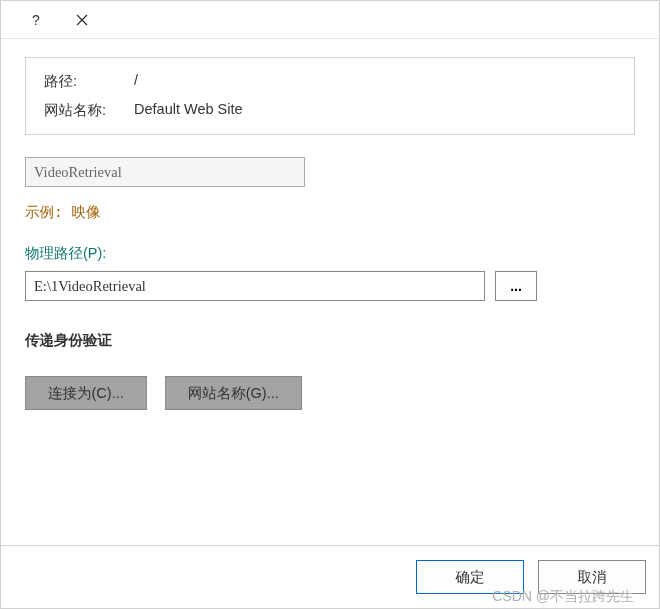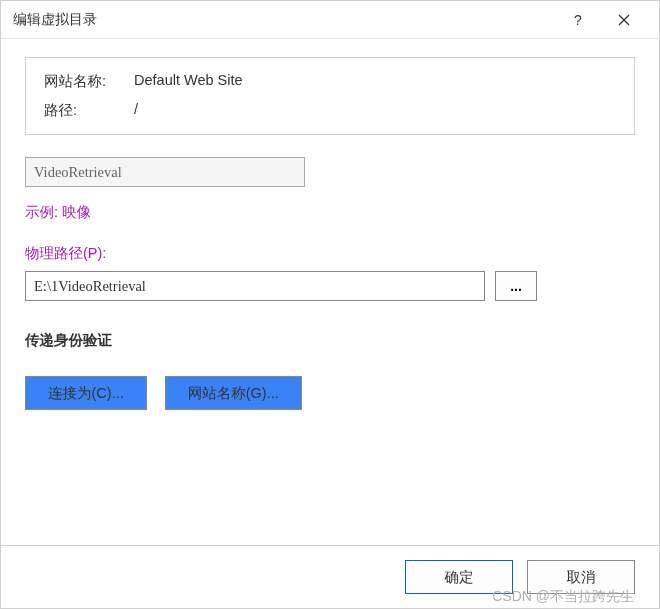--- a/index.html
+++ b/index.html
@@ -79,21 +79,21 @@
     .info-value {
       color: #333;
     }
     .field-group {
       margin-bottom: 16px;
     }
     .field-label {
       display: block;
       font-size: 14.5px;
       margin-bottom: 8px;
-      color: #a21caf;
+      color: #0f766e;
     }
     .field-label.disabled {
       color: #999;
     }
     .text-input {
       height: 30px;
       border: 1px solid #888;
       padding: 2px 8px;
       font-family: Liberation Serif, serif;
       font-size: 14.5px;
@@ -103,23 +103,24 @@
     .text-input.readonly {
       background: #f5f5f5;
       border-color: #aaa;
       color: #666;
     }
     .alias-input {
       width: 280px;
     }
     .example-text {
       font-size: 14.5px;
-      color: #a21caf;
+      color: #a16207;
       margin-bottom: 22px;
       margin-top: 10px;
+      font-family: Liberation Mono, monospace;
     }
     .path-row {
       display: flex;
       gap: 10px;
       align-items: flex-end;
     }
     .path-input {
       width: 460px;
     }
     .browse-btn {
@@ -144,30 +145,30 @@
       font-weight: bold;
     }
     .button-row {
       display: flex;
       gap: 18px;
     }
     .std-button {
       height: 34px;
       padding: 0 22px;
       border: 1px solid #888;
-      background: #3b82f6;
+      background: #a3a3a3;
       font-family: inherit;
       font-size: 14.5px;
       color: #333;
       cursor: pointer;
       min-width: 120px;
     }
     .footer {
       border-top: 1px solid #d0d0d0;
-      padding: 14px 24px;
+      padding: 14px 13px;
       display: flex;
       justify-content: flex-end;
       gap: 14px;
     }
     .footer-button {
       height: 34px;
       width: 108px;
       border: 1px solid #888;
       background: #fdfdfd;
       font-family: inherit;
@@ -185,43 +186,42 @@
       font-size: 14px;
       color: #b0b0b0;
       pointer-events: none;
     }
   </style>
 </head>
 <body>
 
 <div class="dialog">
   <div class="titlebar">
-    <div class="titlebar-title">编辑虚拟目录</div>
     <div class="titlebar-controls">
       <div class="titlebar-btn">
         <span>?</span>
       </div>
       <div class="titlebar-btn">
         <svg viewBox="0 0 12 12">
             <line x1="1" y1="1" x2="11" y2="11" stroke="#333" stroke-width="1.2"></line>
             <line x1="11" y1="1" x2="1" y2="11" stroke="#333" stroke-width="1.2"></line>
           </svg>
       </div>
     </div>
   </div>
 
   <div class="content">
     <div class="info-panel">
       <div class="info-row">
+        <div class="info-label">路径:</div>
+        <div class="info-value">/</div>
+      </div>
+      <div class="info-row">
         <div class="info-label">网站名称:</div>
         <div class="info-value">Default Web Site</div>
-      </div>
-      <div class="info-row">
-        <div class="info-label">路径:</div>
-        <div class="info-value">/</div>
       </div>
     </div>
 
     <div class="field-group">
       <input type="text" class="text-input alias-input readonly" readonly="" value="VideoRetrieval" style="">
     </div>
 
     <div class="example-text">示例: 映像</div>
 
     <div class="field-group">

